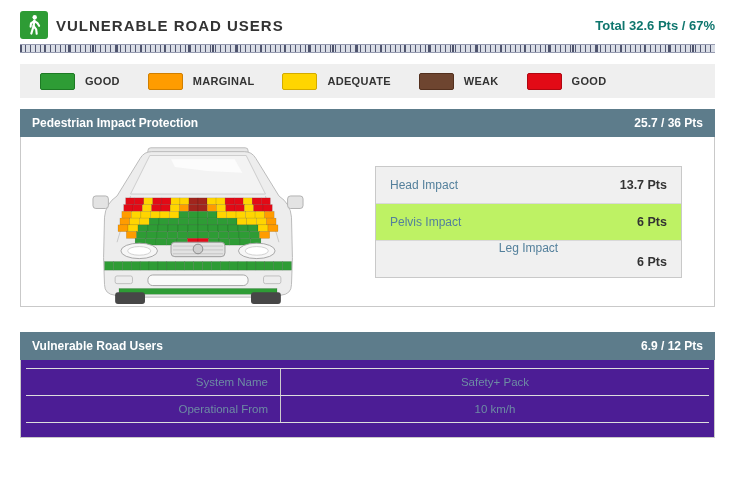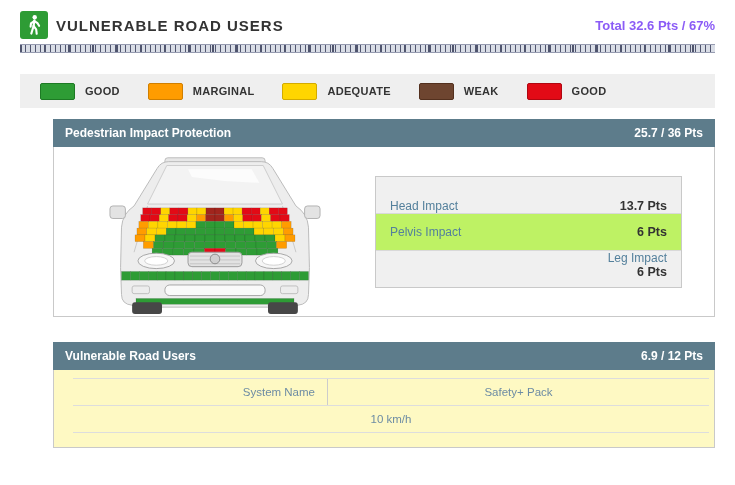--- a/index.html
+++ b/index.html
@@ -4,53 +4,53 @@
 <style>
   html,body{margin:0;padding:0;background:#fff;}
   body{width:735px;height:485px;overflow:hidden;font-family:"Liberation Sans",sans-serif;-webkit-font-smoothing:antialiased;}
   .page{padding:9px 20px 0 20px;}
 
   
   .hdr{display:flex;align-items:center;height:32px;}
   .hicon{width:28px;height:28px;border-radius:3px;background:#2e9c35;display:flex;align-items:center;justify-content:center;flex:0 0 auto;}
   .hicon svg{width:24px;height:24px;}
   .htitle{font-size:15px;font-weight:bold;color:#333;letter-spacing:1px;margin-left:8px;}
-  .htotal{margin-left:auto;font-size:13px;font-weight:bold;color:#8b5cf6;}
+  .htotal{margin-left:auto;font-size:13px;font-weight:bold;color:#0f766e;}
 
   
   .hatch{height:7px;margin-top:3px;
     background-color:#d9dde6;
     background-image:repeating-linear-gradient(90deg,#50556e 0 1px,transparent 1px 5px),
                      repeating-linear-gradient(90deg,#50556e 0 2px,transparent 2px 24px);
     border-top:1px solid #979cb1;border-bottom:1px solid #979cb1;}
 
   
-  .legend{margin-top:21px;height:34px;background:#efefef;display:flex;align-items:center;padding-left:20px;}
+  .legend{margin-top:11px;height:34px;background:#efefef;display:flex;align-items:center;padding-left:20px;}
   .litem{display:flex;align-items:center;margin-right:28px;}
   .swatch{width:33px;height:15px;border-radius:2px;border:1px solid #999;}
   .llabel{font-size:11px;font-weight:bold;color:#333;margin-left:10px;letter-spacing:.3px;}
 
   
-  .sec{margin-top:11px;margin-left:33px;}
+  .sec{margin-top:11px;}
   .sec2{margin-top:25px;}
   .sec-head{height:28px;background:#5d7c8b;color:#fff;display:flex;align-items:center;padding:0 12px;font-size:12px;font-weight:bold;}
   .sec-score{margin-left:auto;font-size:12px;font-weight:bold;}
 
   .sec-body1{border:1px solid #c9c9c9;border-top:none;height:169px;display:flex;align-items:center;background:#fff;}
   .car-pane{flex:1;display:flex;justify-content:center;align-items:center;padding-top:4px;}
   .car-pane svg{width:212px;height:auto;display:block;}
 
   .impact-table{width:305px;margin-right:32px;border:1px solid #c9c9c9;flex:0 0 auto;}
   .irow{height:36px;display:flex;align-items:center;padding:0 14px;border-bottom:1px solid #d9d9d9;background:#bef264;}
   .irow:last-child{border-bottom:none;flex-direction:column;}
-  .irow.alt{background:#f0f0f0;align-items:flex-end;}
+  .irow.alt{background:#f0f0f0;}
   .ilabel{font-size:12px;color:#54809c;}
   .ival{margin-left:auto;font-size:12.5px;font-weight:bold;color:#333;}
 
-  .sec-body2{border:1px solid #c9c9c9;border-top:none;background:#fef9c3;padding:8px 5px 14px 19px;}
+  .sec-body2{border:1px solid #c9c9c9;border-top:none;background:#4c1d95;padding:8px 5px 14px 5px;}
   .krow{height:26px;display:flex;align-items:stretch;border-bottom:1px solid #ddd;}
   .krow:first-child{border-top:1px solid #ddd;}
   .klabel{width:242px;display:flex;align-items:center;justify-content:flex-end;padding-right:12px;border-right:1px solid #ccc;font-size:11.5px;color:#6d8ca4;flex:0 0 auto;}
   .kval{flex:1;display:flex;align-items:center;justify-content:center;font-size:11.5px;color:#6d8ca4;text-align:left;}
 </style>
 </head>
 <body>
 
 <div class="page">
 
@@ -279,19 +279,20 @@
       <span>Vulnerable Road Users</span>
       <span class="sec-score">6.9 / 12 Pts</span>
     </div>
     <div class="sec-body2">
       <div class="kv-table">
         <div class="krow">
           <span class="klabel">System Name</span>
           <span class="kval">Safety+ Pack</span>
         </div>
         <div class="krow">
+          <span class="klabel">Operational From</span>
           <span class="kval">10 km/h</span>
         </div>
       </div>
     </div>
   </div>
 
 </div>
 
 </body></html>

